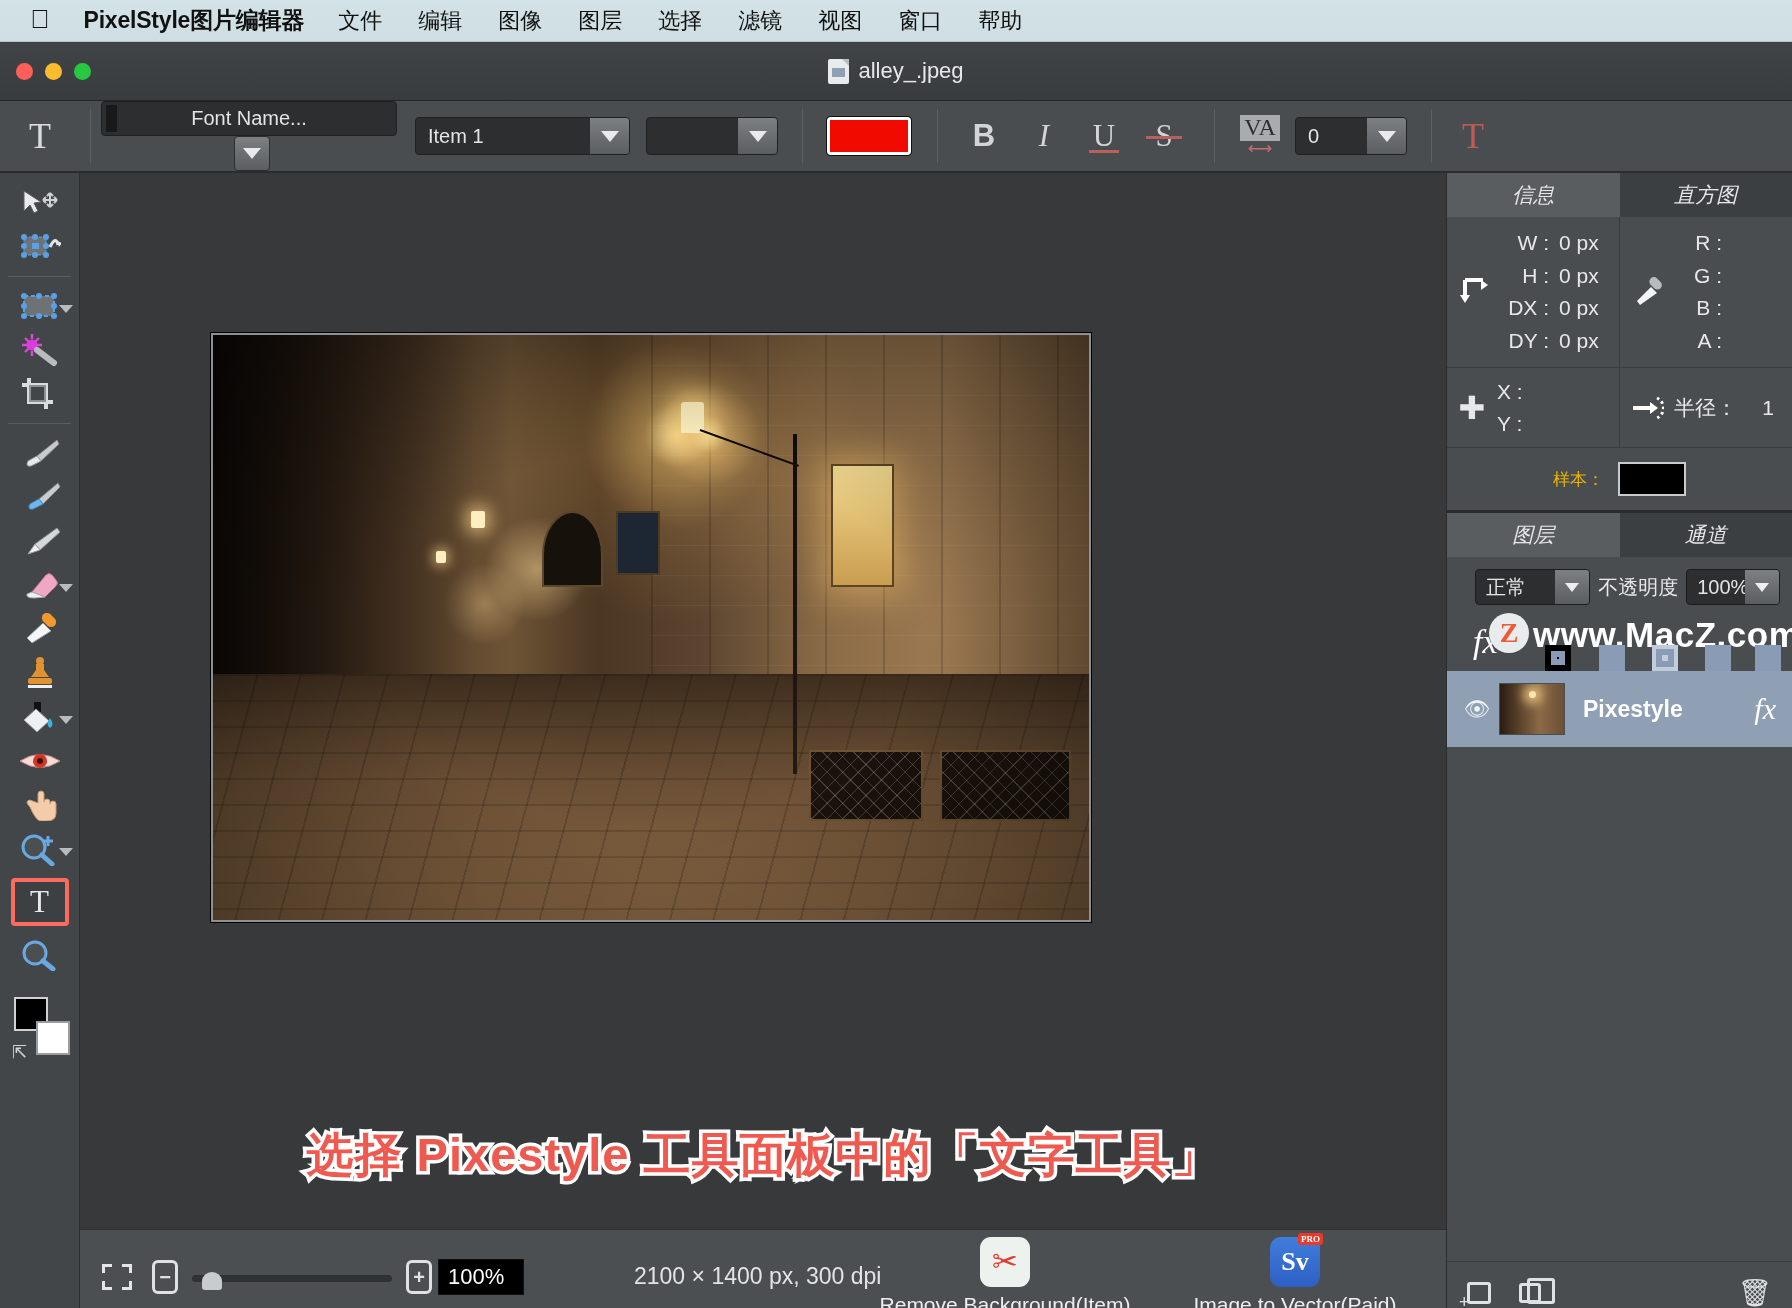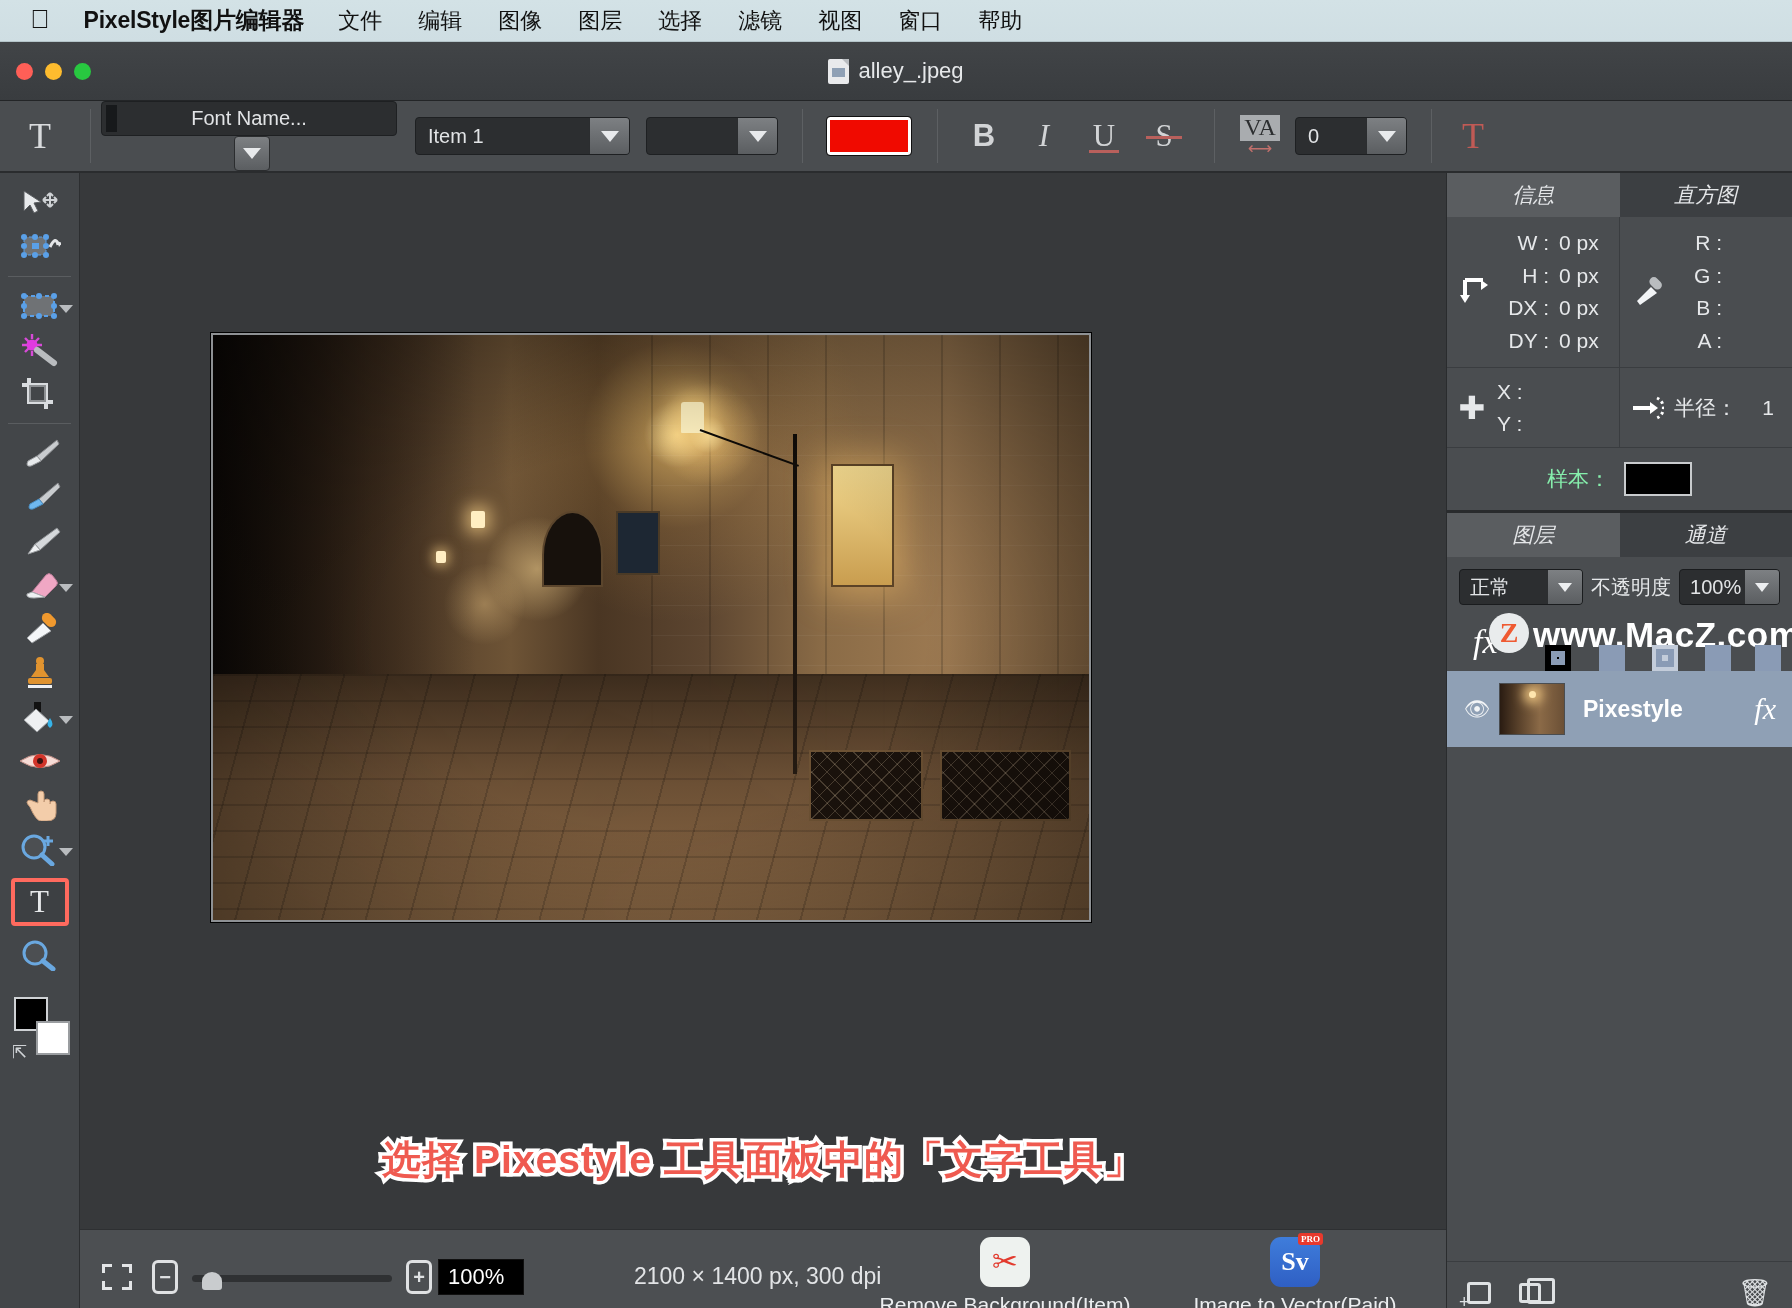--- a/index.html
+++ b/index.html
@@ -255,21 +255,21 @@
       #1a120c;
     border:2px solid #6d5234;
   }
   #photo .vig {
     position:absolute; inset:0;
     background: radial-gradient(ellipse 78% 80% at 50% 52%, rgba(0,0,0,0) 40%, rgba(0,0,0,0.55) 100%);
   }
 
   #caption {
     position: absolute; left: 0; right: 0; bottom: 42px; text-align: center;
-    font-size: 39px; font-weight: bold; color: #ef5a50;
+    font-size: 47px; font-weight: bold; color: #ef5a50;
     -webkit-text-stroke: 7px #ffffff; paint-order: stroke fill;
     letter-spacing: 1px;
   }
 
   
   #bottombar {
     height: 94px; background: #4c4f52; display:flex; align-items: center;
     border-top: 1px solid #2e3032; padding-left: 22px;
   }
   #fit-ico { position:relative; width:30px;height:26px; margin-right:20px; }
@@ -327,33 +327,33 @@
   .irow .val { min-width: 58px; text-align:left; padding-left:10px; }
 
   #xyblock { display:flex; border-bottom:1px solid #3a3d40; }
   .xy-left { flex:1; display:flex; align-items:center; border-right:1px solid #3a3d40; padding: 8px 0; }
   .xy-right{ flex:1; display:flex; align-items:center; padding: 8px 0; }
   .plus-ico { width:50px; text-align:center; color:#e6e8ea; font-size:32px; line-height:1; }
   .xy-rows { font-size:21px; color:#e6e8ea; line-height:1.5; }
 
   #sampleblock { display:flex; align-items:center; justify-content:center; gap: 14px;
                  padding: 14px 0; border-bottom: 3px solid #292b2d; }
-  #sampleblock .lbl { font-size:21px; color:#86efac; }
+  #sampleblock .lbl { font-size:17px; color:#eab308; }
   #sample-sw { width: 68px; height: 34px; background:#000; border:2px solid #c8cbcd; }
 
   #layerstop { display:flex; align-items:center; padding: 12px 12px 10px 12px; gap: 8px; }
   .lcombo {
     height:36px; background:#2c2e30; border:1px solid #1a1c1e; border-radius:4px;
     color:#e2e4e6; font-size:20px; display:flex; align-items:center; padding-left:10px;
     position:relative; overflow:hidden;
   }
   .lcombo .cbtn { position:absolute; right:0;top:0;bottom:0;width:34px;
     background:linear-gradient(to bottom,#7d8083,#5b5e61); display:flex;align-items:center;justify-content:center; }
   .caret-s { width:0;height:0;border-left:7px solid transparent;border-right:7px solid transparent;border-top:9px solid #eceef0; }
-  #blend-combo { width: 128px; }
+  #blend-combo { width: 128px; margin-left: 16px; }
   #opacity-combo { width: 104px; }
   #opacity-label { color:#e6e8ea; font-size:20px; white-space:nowrap; }
 
   #fxrow { position: relative; height: 56px; }
   #fx-mark { position:absolute; left: 26px; top: 8px;
     font-family:"Liberation Serif",serif; font-style:italic; font-size:34px; color:#fff; }
   #z-badge {
     position:absolute; left: 42px; top: -2px; width: 40px;height:40px;border-radius:50%;
     background:#e9eced; color:#ef5a32; font-weight:bold; font-size:28px;
     display:flex;align-items:center;justify-content:center;

